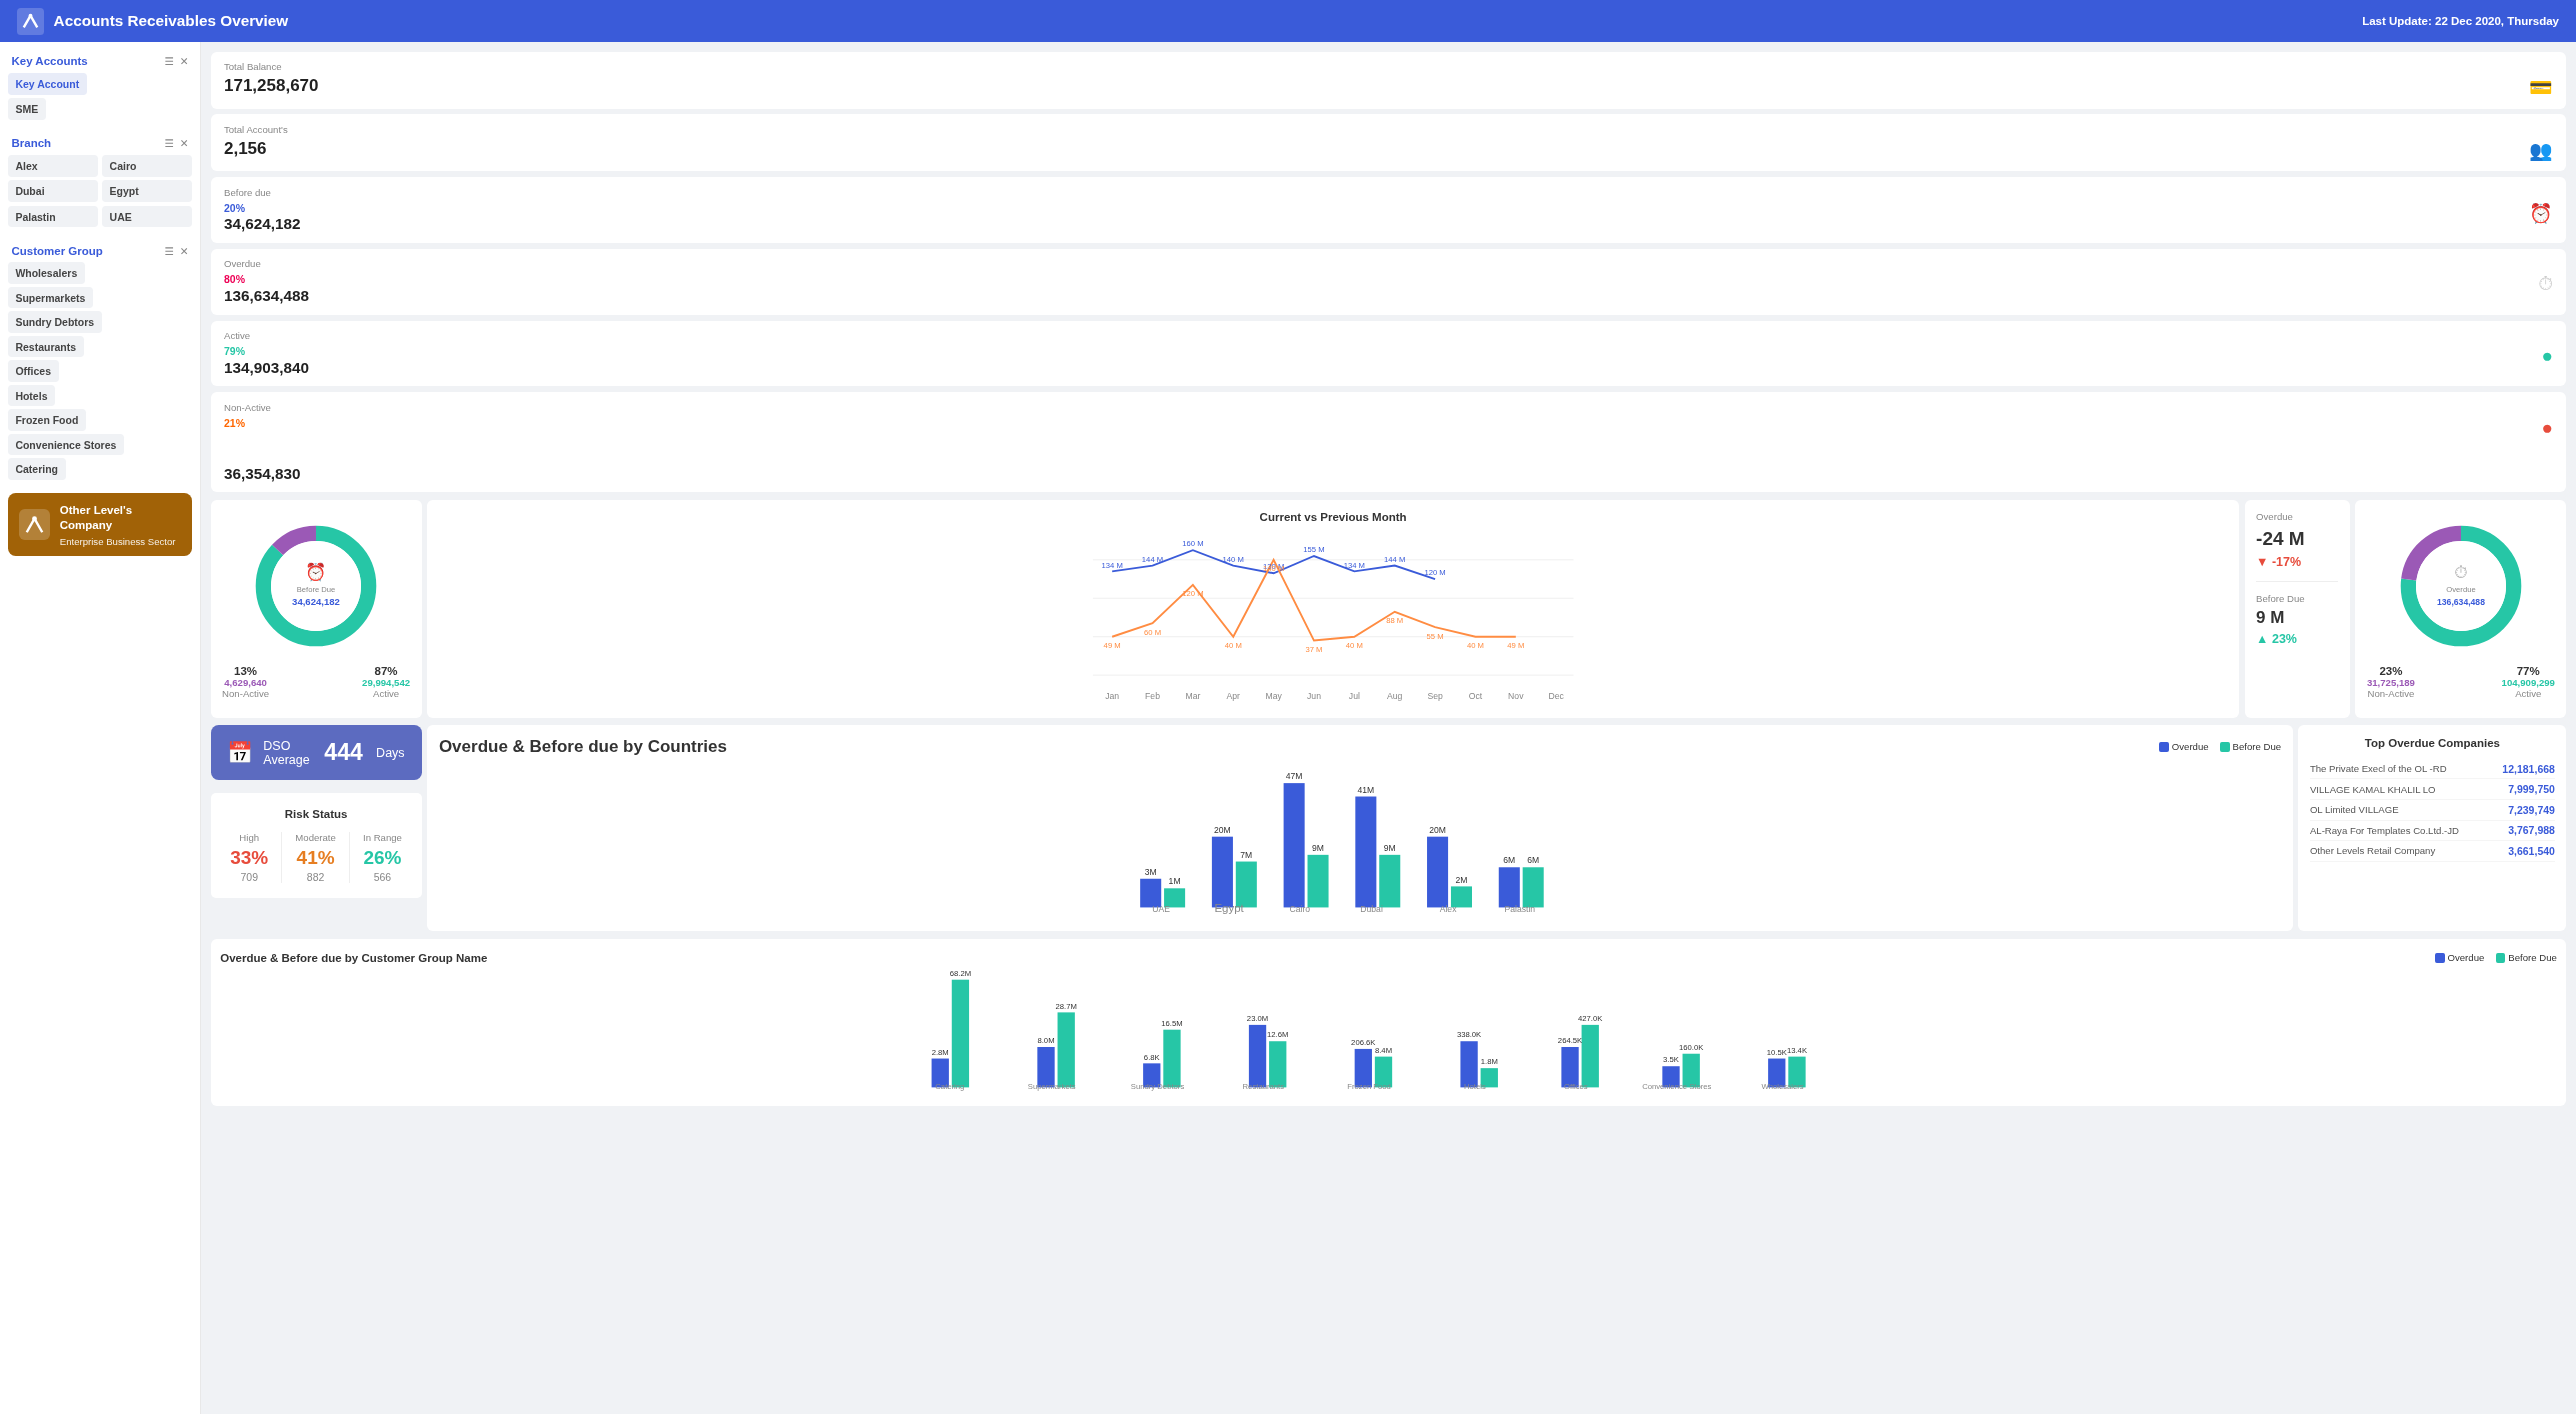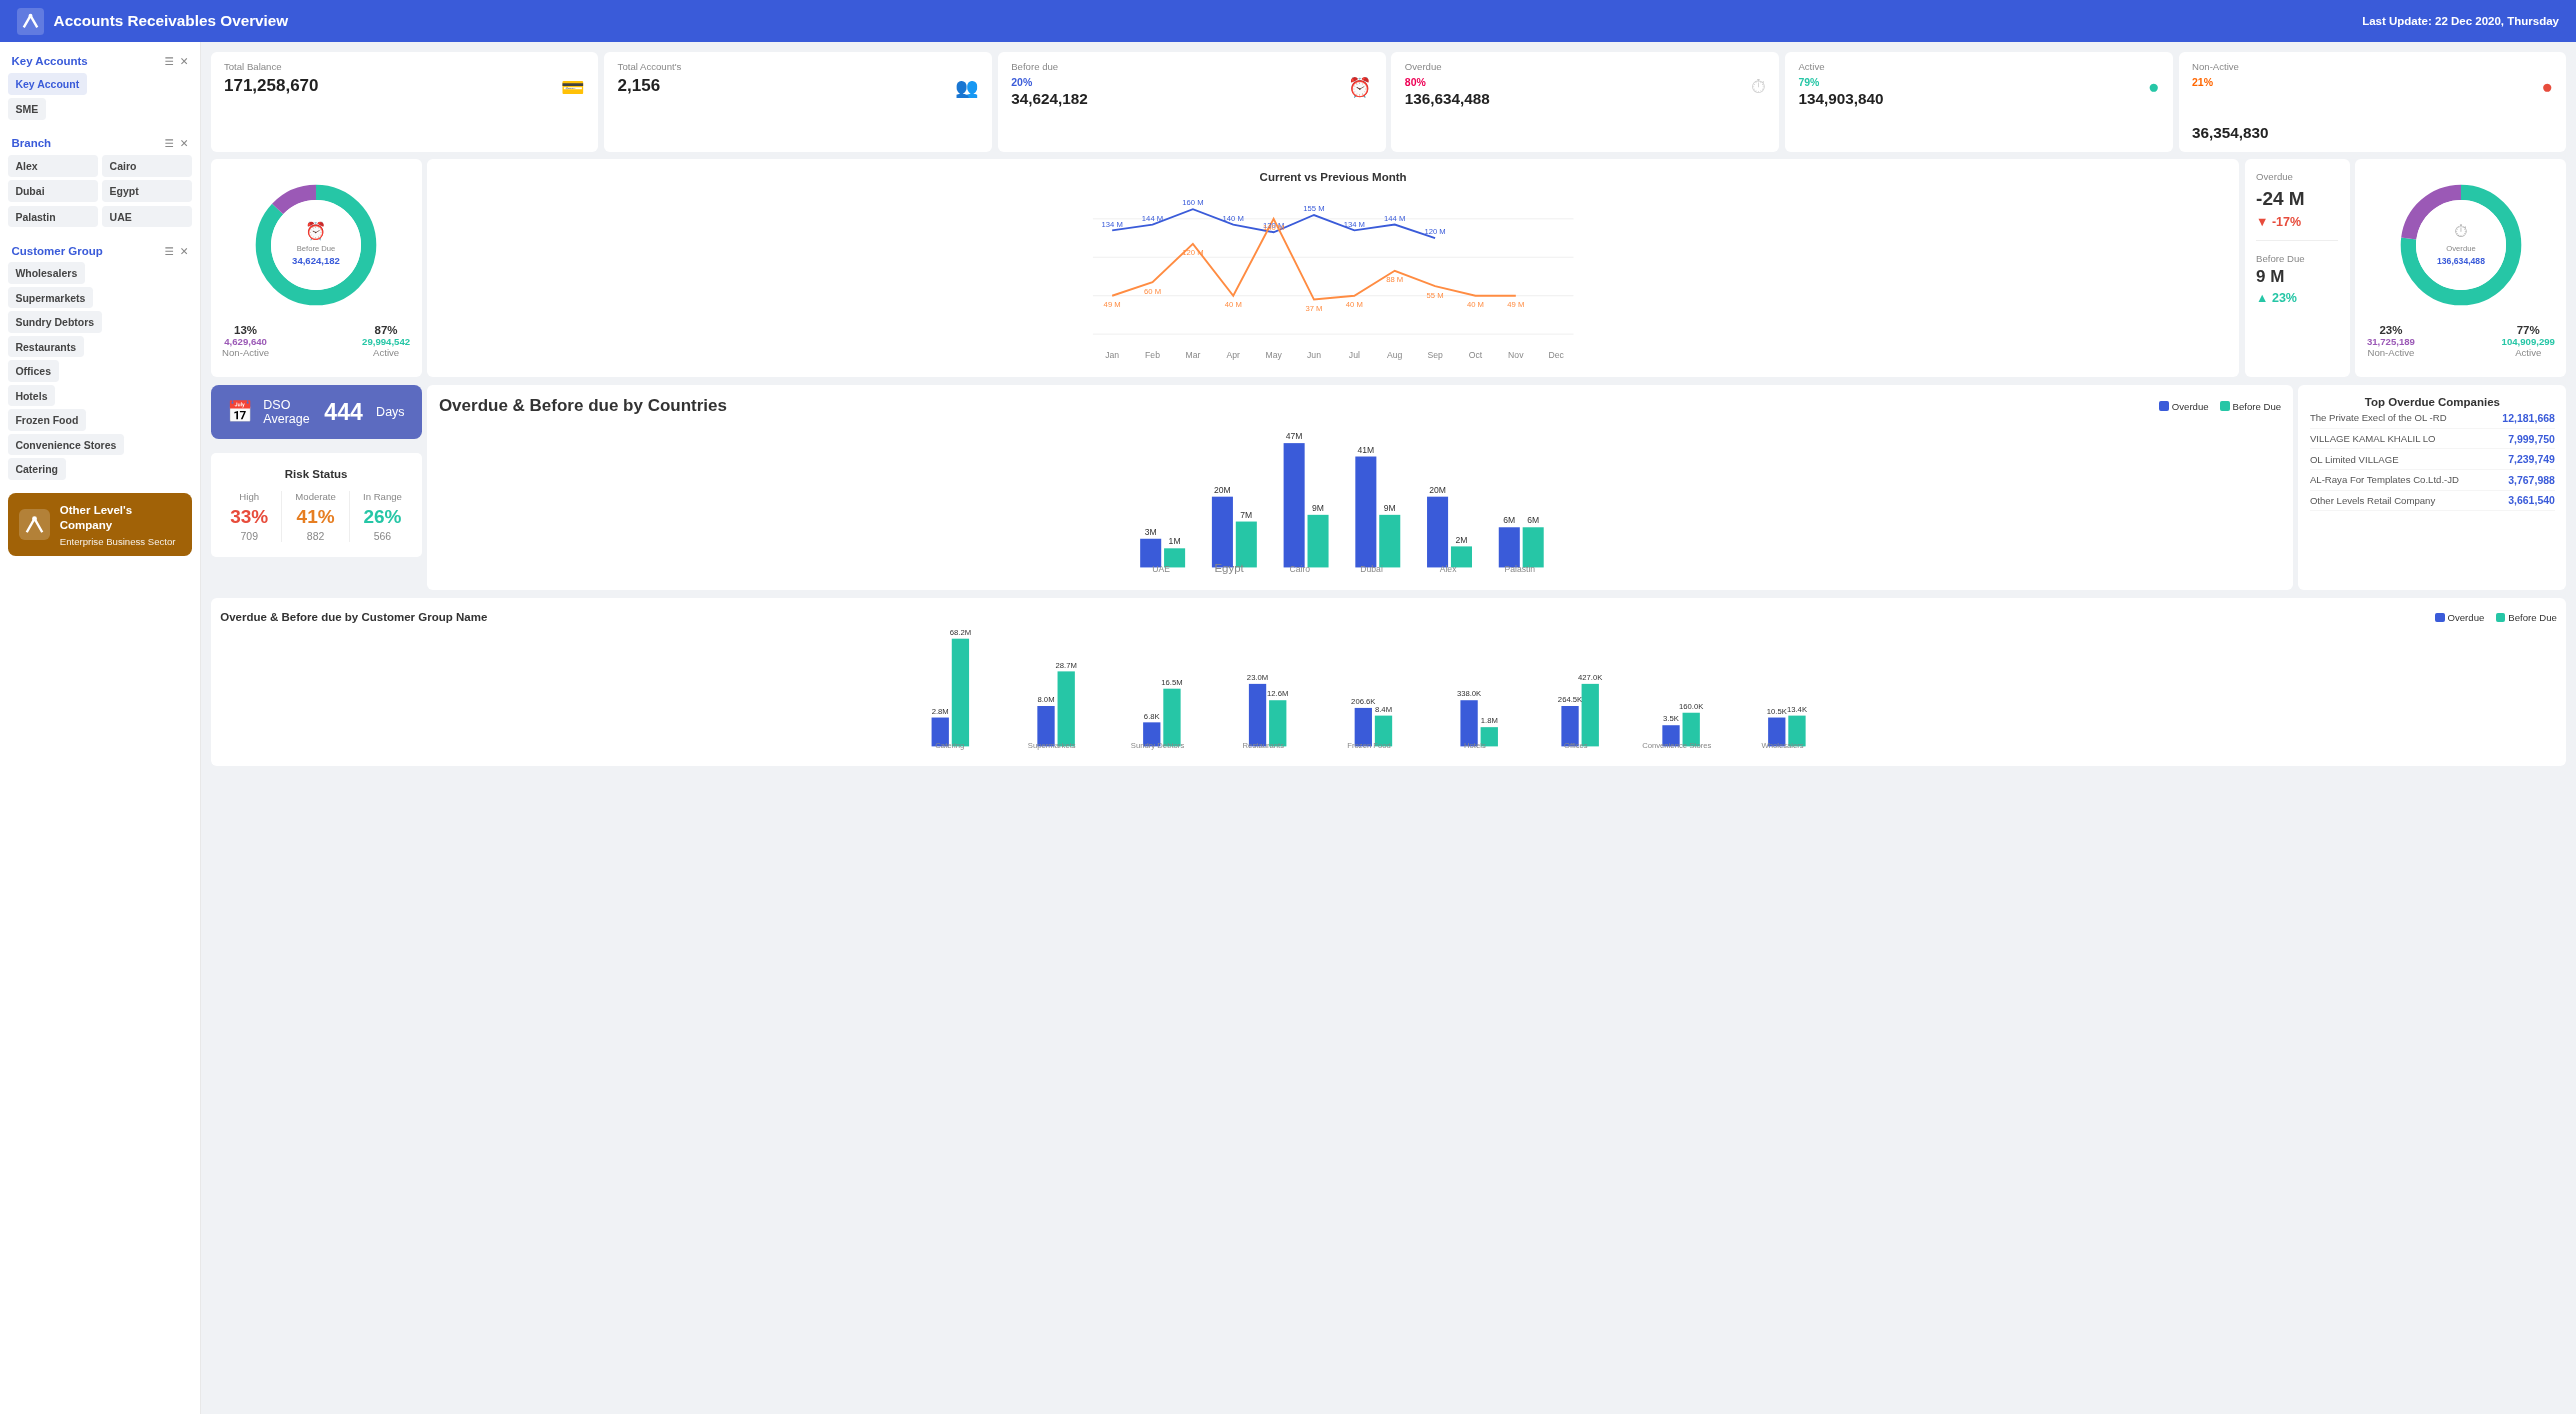--- a/index.html
+++ b/index.html
@@ -73,21 +73,21 @@
       gap: 9.6px;
     }
     .company-logo { width: 31px; height: 31px; }
     .company-name { font-weight: 700; font-size: 11.5px; line-height: 1.3; }
     .company-sector { font-size: 9.6px; opacity: 0.9; margin-top: 2.9px; }
 
     
     .content { flex: 1; overflow-y: auto; padding: 9.6px; }
 
     
-    .stats-row { display: flex; gap: 5.8px; margin-bottom: 7.7px; }
+    .stats-row { display: flex; gap: 5.8px; margin-bottom: 7.7px; flex-direction: column; }
     .stat-card {
       background: white;
       border-radius: 5.8px;
       padding: 9.6px 13.4px;
       flex: 1;
       min-width: 0;
     }
     .stat-label { font-size: 9.6px; color: #888; margin-bottom: 3.8px; }
     .stat-value { font-size: 17px; font-weight: 700; color: #222; }
     .stat-pct { font-size: 10.5px; font-weight: 700; margin-bottom: 1.9px; }
@@ -178,21 +178,21 @@
     .legend-dot { width: 9.6px; height: 9.6px; border-radius: 1.9px; }
 
     
     .top-companies-card {
       background: white;
       border-radius: 5.8px;
       padding: 11.5px;
       width: 268px;
       min-width: 268px;
     }
-    .top-companies-title { font-size: 11.5px; font-weight: 600; text-align: center; margin-bottom: 0; }
+    .top-companies-title { font-size: 11.5px; font-weight: 600; text-align: center; margin-bottom: 10px; }
     .company-row { display: flex; justify-content: space-between; align-items: center; padding: 3.8px 0; border-bottom: 1px solid #f5f5f5; }
     .company-row-name { font-size: 9.6px; color: #555; flex: 1; }
     .company-row-value { font-size: 10.5px; font-weight: 700; color: #3a5bd9; }
 
     
     svg { overflow: visible; }
 
     
     .bottom-bar-section { background: white; border-radius: 5.8px; padding: 13.4px 9.6px 7.7px 9.6px; }
   </style>

